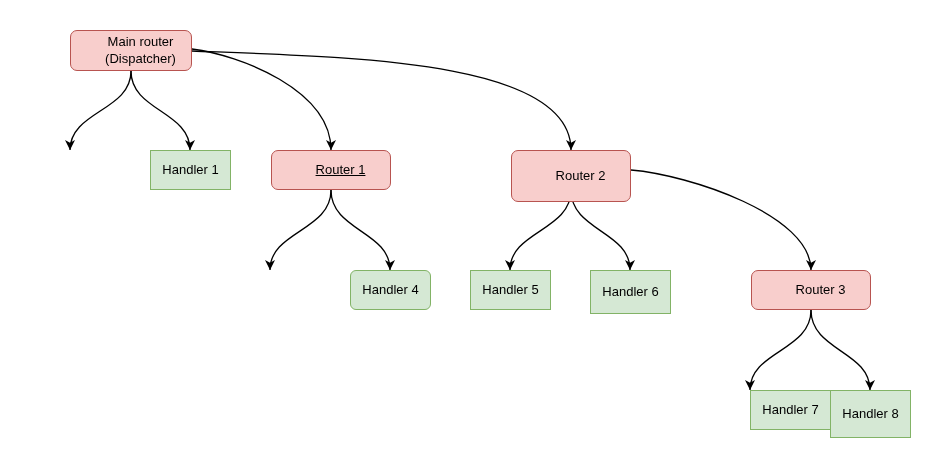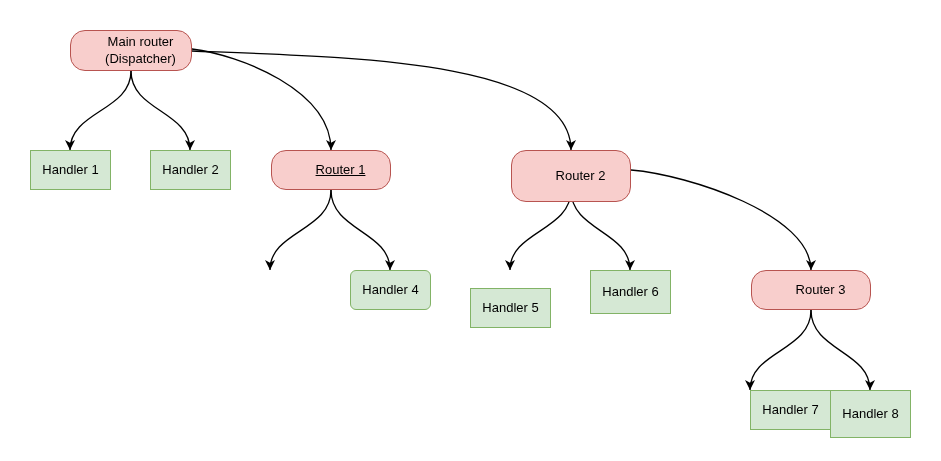--- a/index.html
+++ b/index.html
@@ -37,21 +37,21 @@
     justify-content: center;
     text-align: center;
     font-size: 13px;
     line-height: 1.25;
     color: #000000;
     white-space: pre-line;
   }
   .router {
     background: var(--router-fill, #f8cecc);
     border: 1px solid var(--router-border, #b85450);
-    border-radius: 15px;
+    border-radius: 7px;
     padding-left: 19px;
   }
   .handler {
     background: var(--handler-fill, #d5e8d4);
     border: 1px solid var(--handler-border, #82b366);
   }
 </style>
 </head>
 <body>
 
@@ -73,32 +73,31 @@
     <path class="edge" d="M571,190 C571,231 510,231 510,270" marker-end="url(#arrowhead)"></path>
     <path class="edge" d="M571,190 C571,231 630,231 630,270" marker-end="url(#arrowhead)"></path>
     <path class="edge" d="M631,170 C690,175 811,215 811,270" marker-end="url(#arrowhead)"></path>
     <path class="edge" d="M811,310 C811,351 750,351 750,390" marker-end="url(#arrowhead)"></path>
     <path class="edge" d="M811,310 C811,351 870,351 870,390" marker-end="url(#arrowhead)"></path>
   </svg>
 
   <div class="node router" style="left:70px; top:30px; width:122px; height:41px;">Main router
 (Dispatcher)</div>
 
-  <div class="node handler" style="left:30px; top:150px; width:81px; height:40px;">Handler 1</div>
 
-  <div class="node handler" style="left:150px; top:150px; width:81px; height:40px;">Handler 2</div>
+  <div class="node handler" style="left:150px; top:150px; width:81px; height:40px;">Handler 1</div>
 
   <div class="node router" style="left:271px; top:150px; width:120px; height:40px;text-decoration:underline;">Router 1</div>
 
   <div class="node router" style="left:511px; top:150px; width:120px; height:52px;">Router 2</div>
 
 
   <div class="node handler" style="left:350px; top:270px; width:81px; height:40px;border-radius:6px;">Handler 4</div>
 
-  <div class="node handler" style="left:470px; top:288px; width:81px; height:40px;">Handler 5</div>
+  <div class="node handler" style="left:470px; top:270px; width:81px; height:40px;">Handler 5</div>
 
   <div class="node handler" style="left:590px; top:270px; width:81px; height:44px;">Handler 6</div>
 
   <div class="node router" style="left:751px; top:270px; width:120px; height:40px;">Router 3</div>
 
   <div class="node handler" style="left:710px; top:390px; width:81px; height:40px;margin-left:40px;">Handler 7</div>
 
   <div class="node handler" style="left:830px; top:390px; width:81px; height:48px;">Handler 8</div>
 
 </div>

